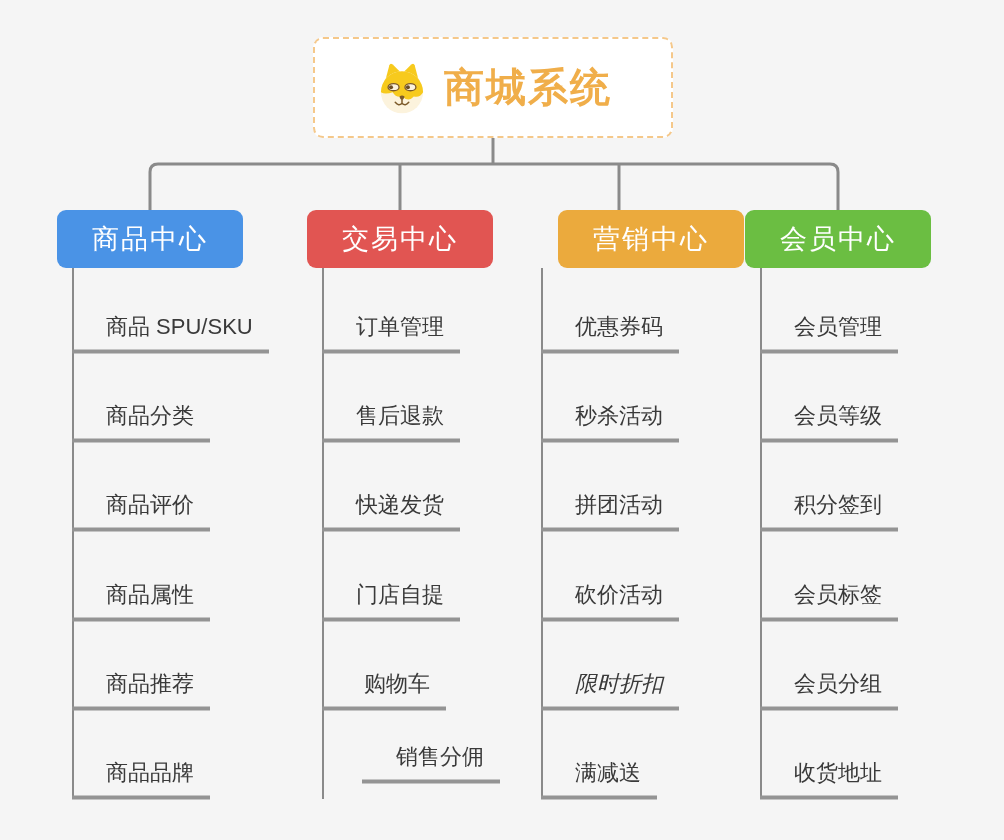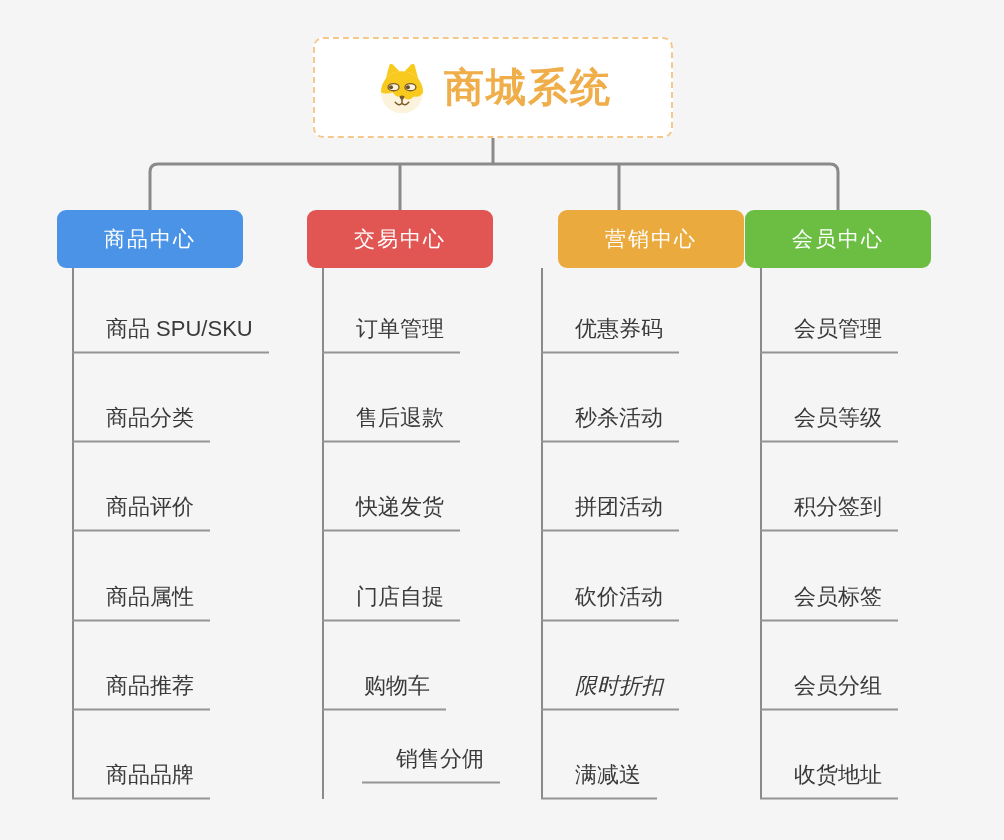--- a/index.html
+++ b/index.html
@@ -55,31 +55,31 @@
   }
   .branch-header {
     position: absolute;
     width: 186px;
     height: 58px;
     border-radius: 9px;
     display: flex;
     align-items: center;
     justify-content: center;
     color: #ffffff;
-    font-size: 21px;
+    font-size: 27px;
     letter-spacing: 2px;
     z-index: 2;
     cursor: pointer;
     white-space: nowrap;
   }
   .child-node {
     position: absolute;
     transform: translateY(-100%);
     padding: 0 16px 9px 34px;
-    border-bottom: 2px solid #a3a3a3;
+    border-bottom: 4px solid #a3a3a3;
     font-size: 22px;
     line-height: 1.25;
     color: #3a3a3a;
     white-space: nowrap;
     z-index: 2;
     cursor: pointer;
   }
 </style>
 </head>
 <body>

